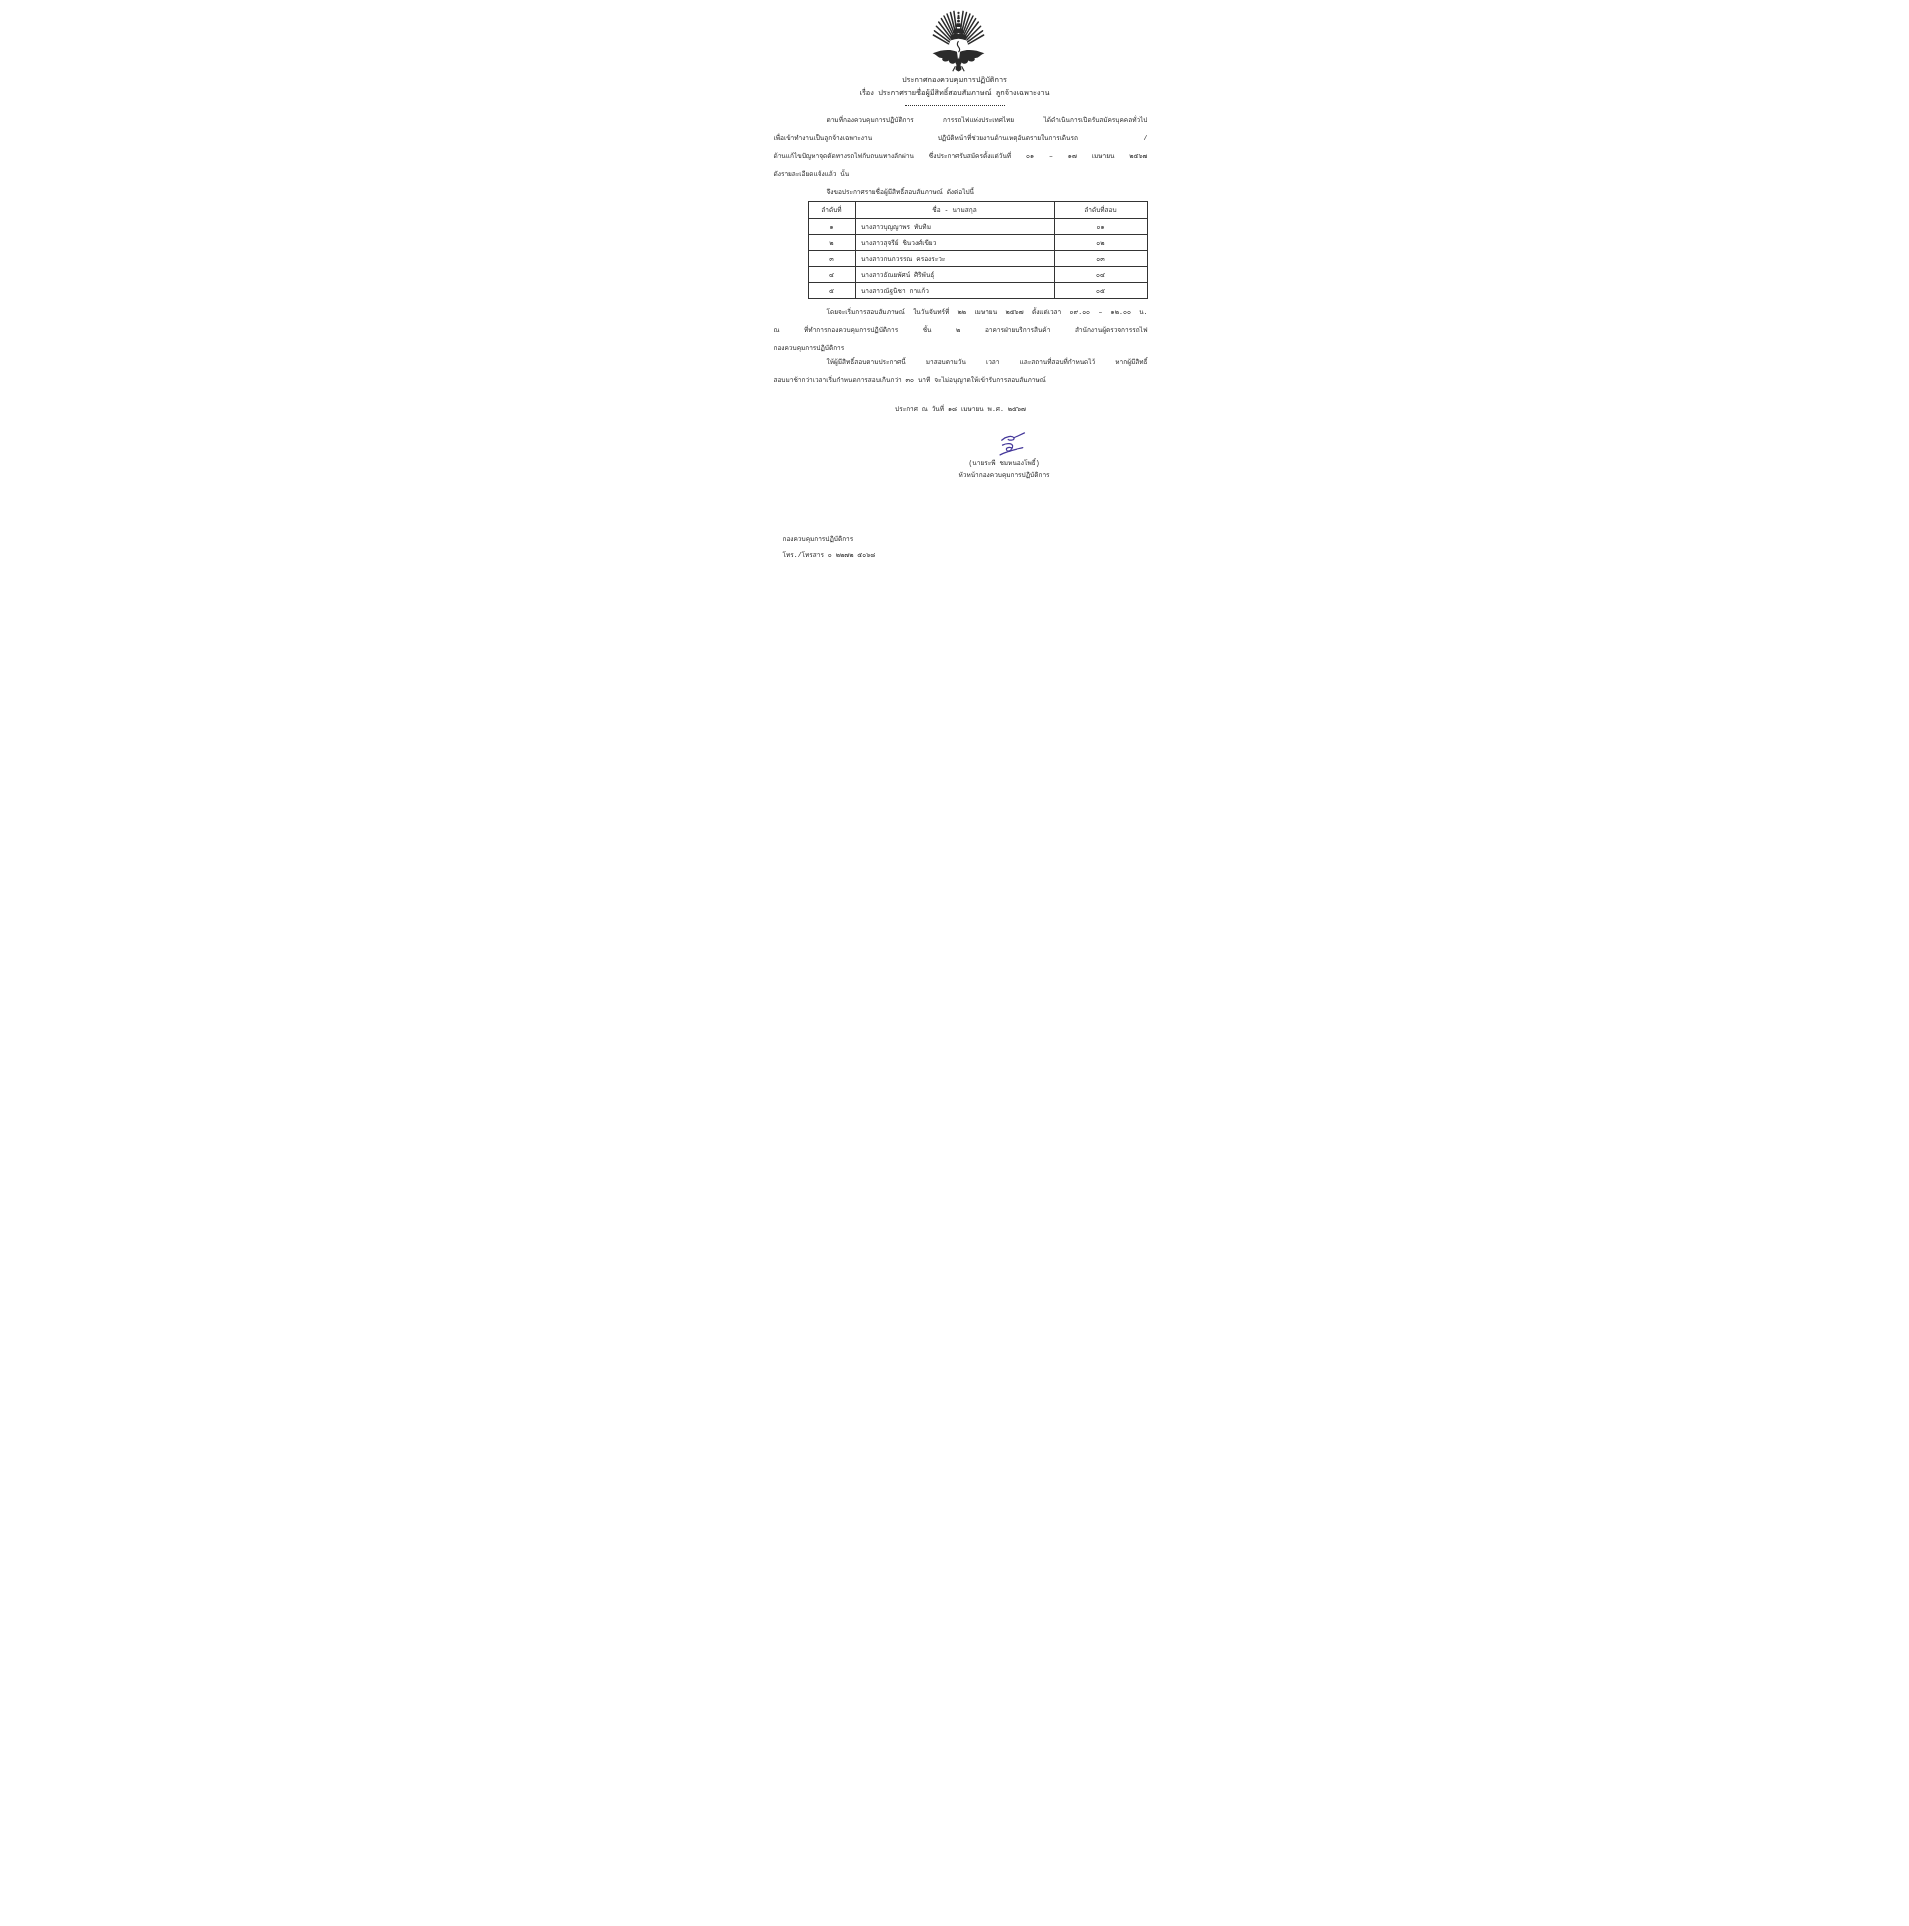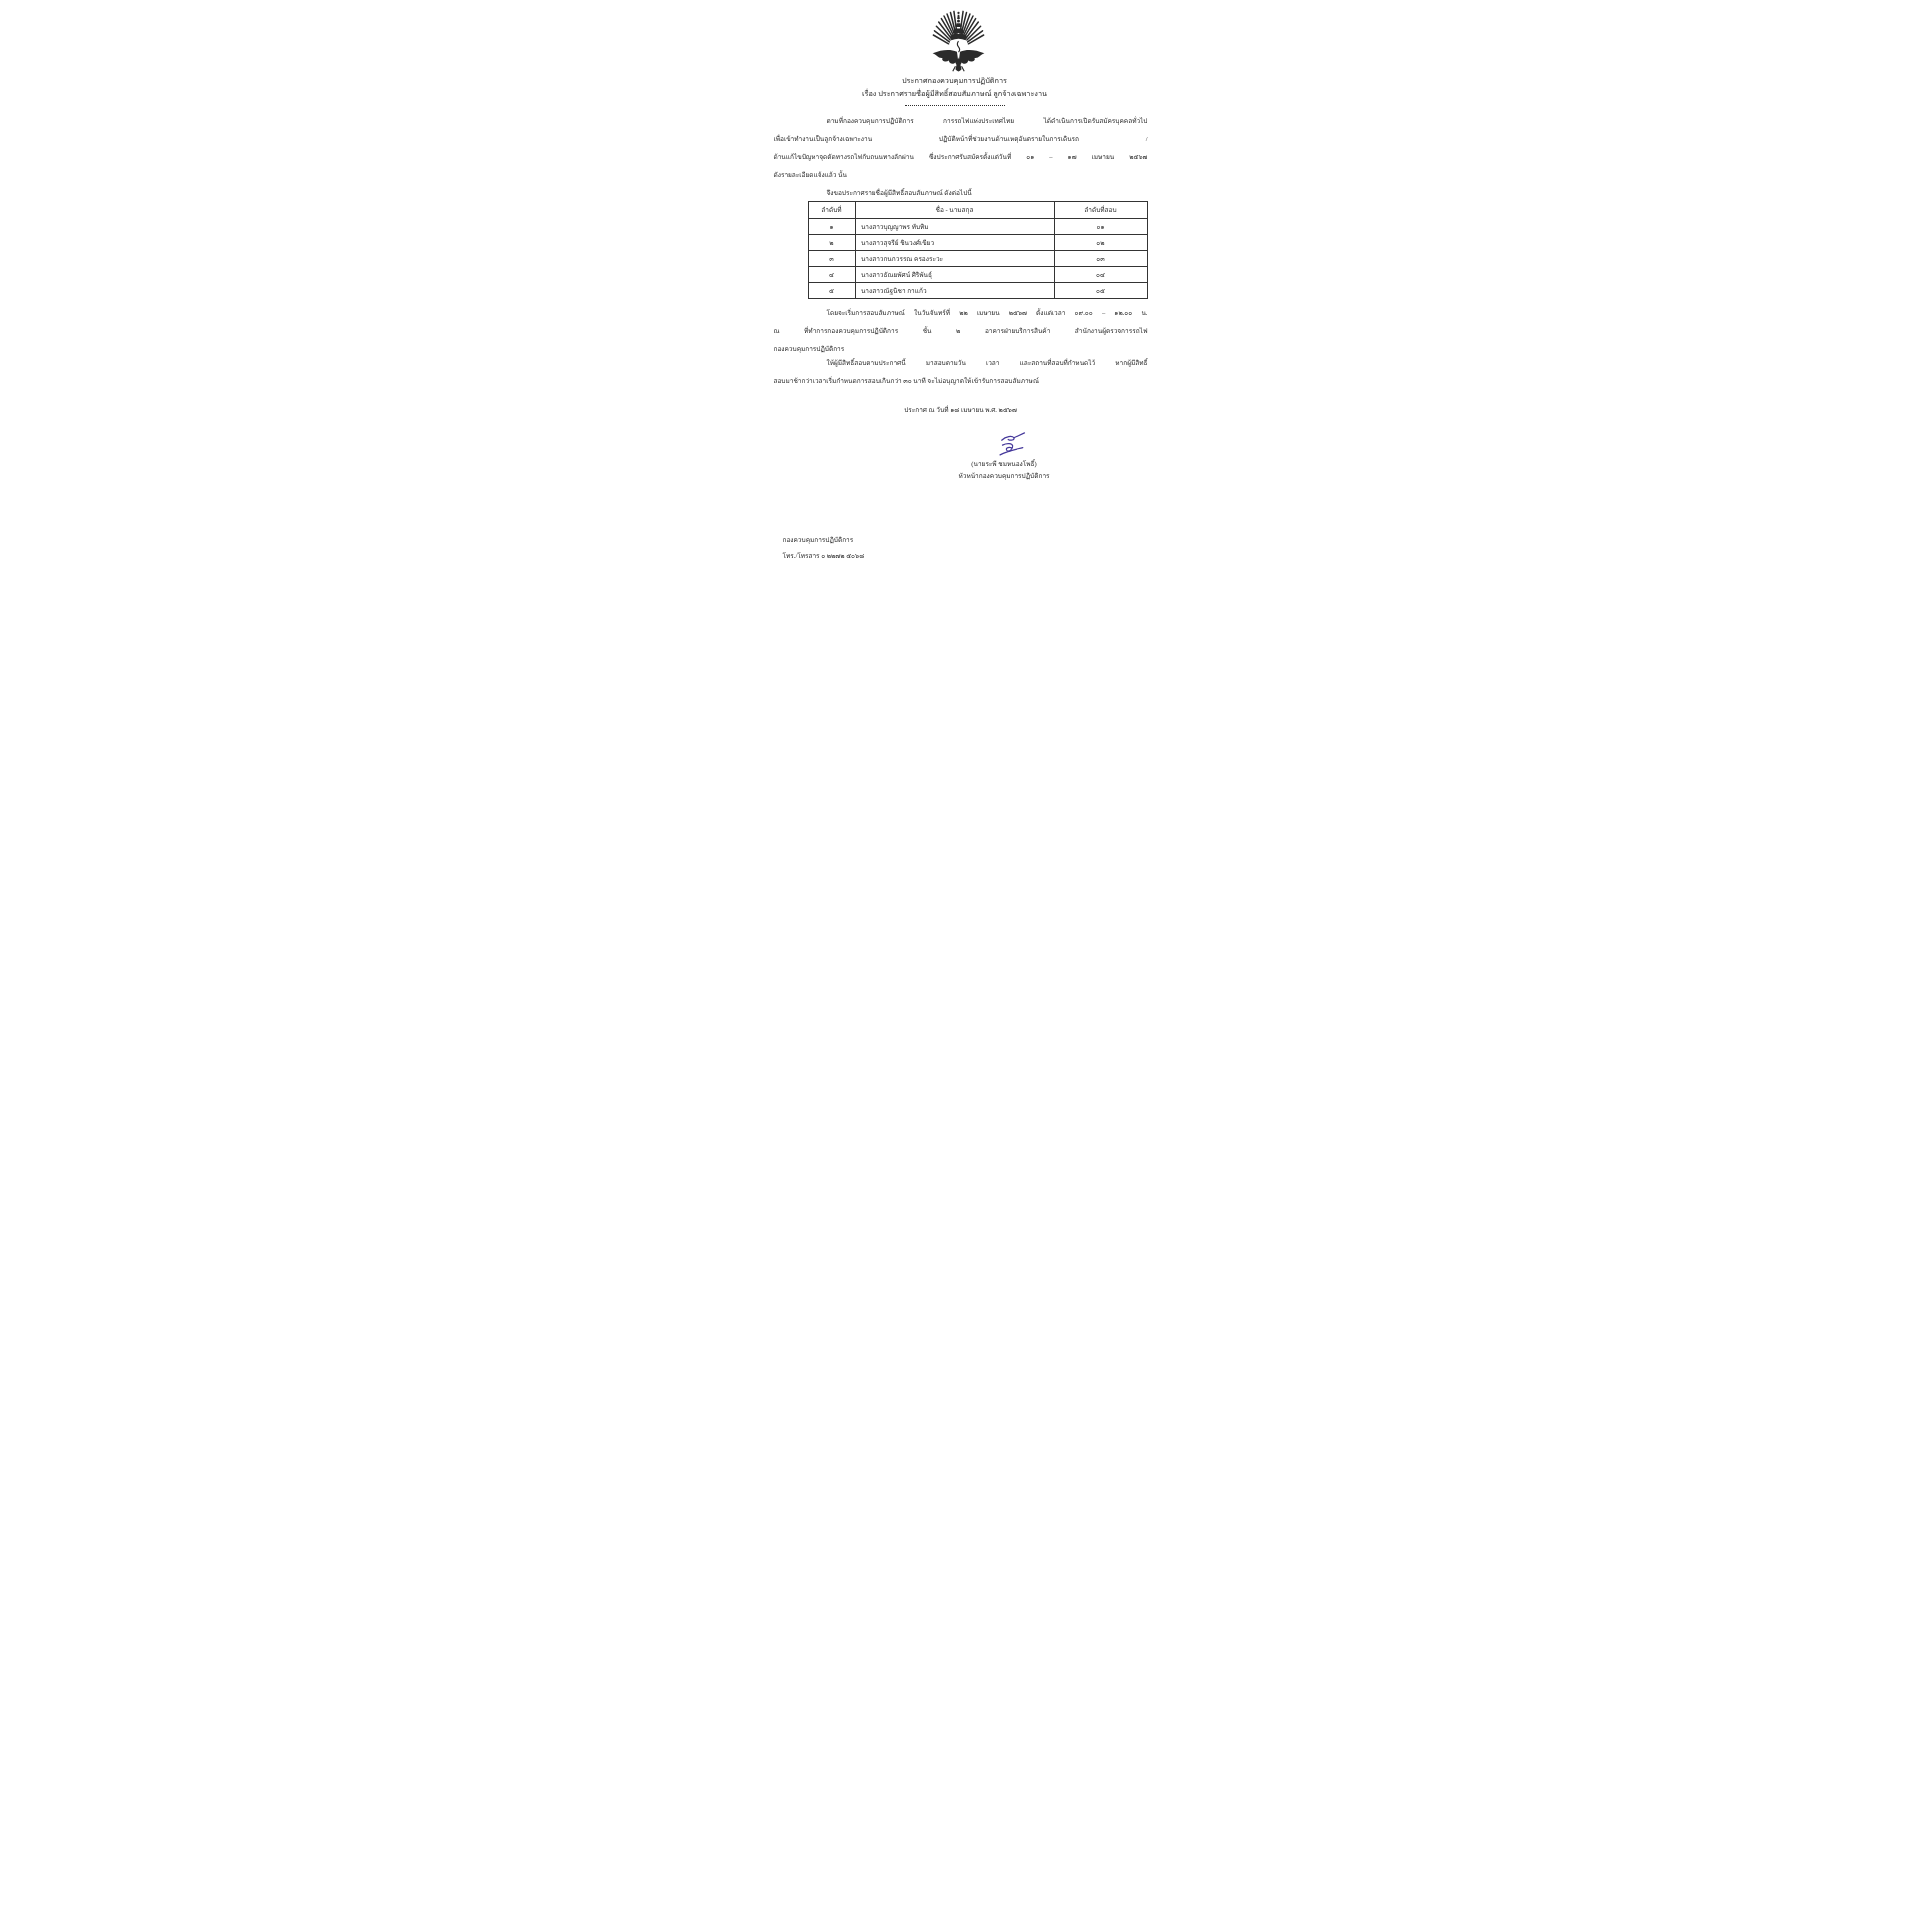--- a/index.html
+++ b/index.html
@@ -2,21 +2,21 @@
 <html style="font-size:6.2px"><head>
 <meta charset="utf-8">
 <style>
   html, body { margin: 0; padding: 0; background: #ffffff; }
   .page {
     position: relative;
     width: 478px;
     height: 566px;
     margin: 0 auto;
     background: #ffffff;
-    font-family: Liberation Serif, serif;
+    font-family: Liberation Mono, monospace;
     color: #1f1f1f;
     font-size: 6.5px;
   }
   .abs { position: absolute; }
   .center { text-align: center; }
   .title { font-size: 7.3px; line-height: 11.6px; width: 100%; }
   .bodyblock { left: 58px; width: 374px; }
   .ln { line-height: 18px; min-height: 18px; white-space: normal; }
   .just { text-align: justify; text-align-last: justify; }
   .indent { text-indent: 53px; }

